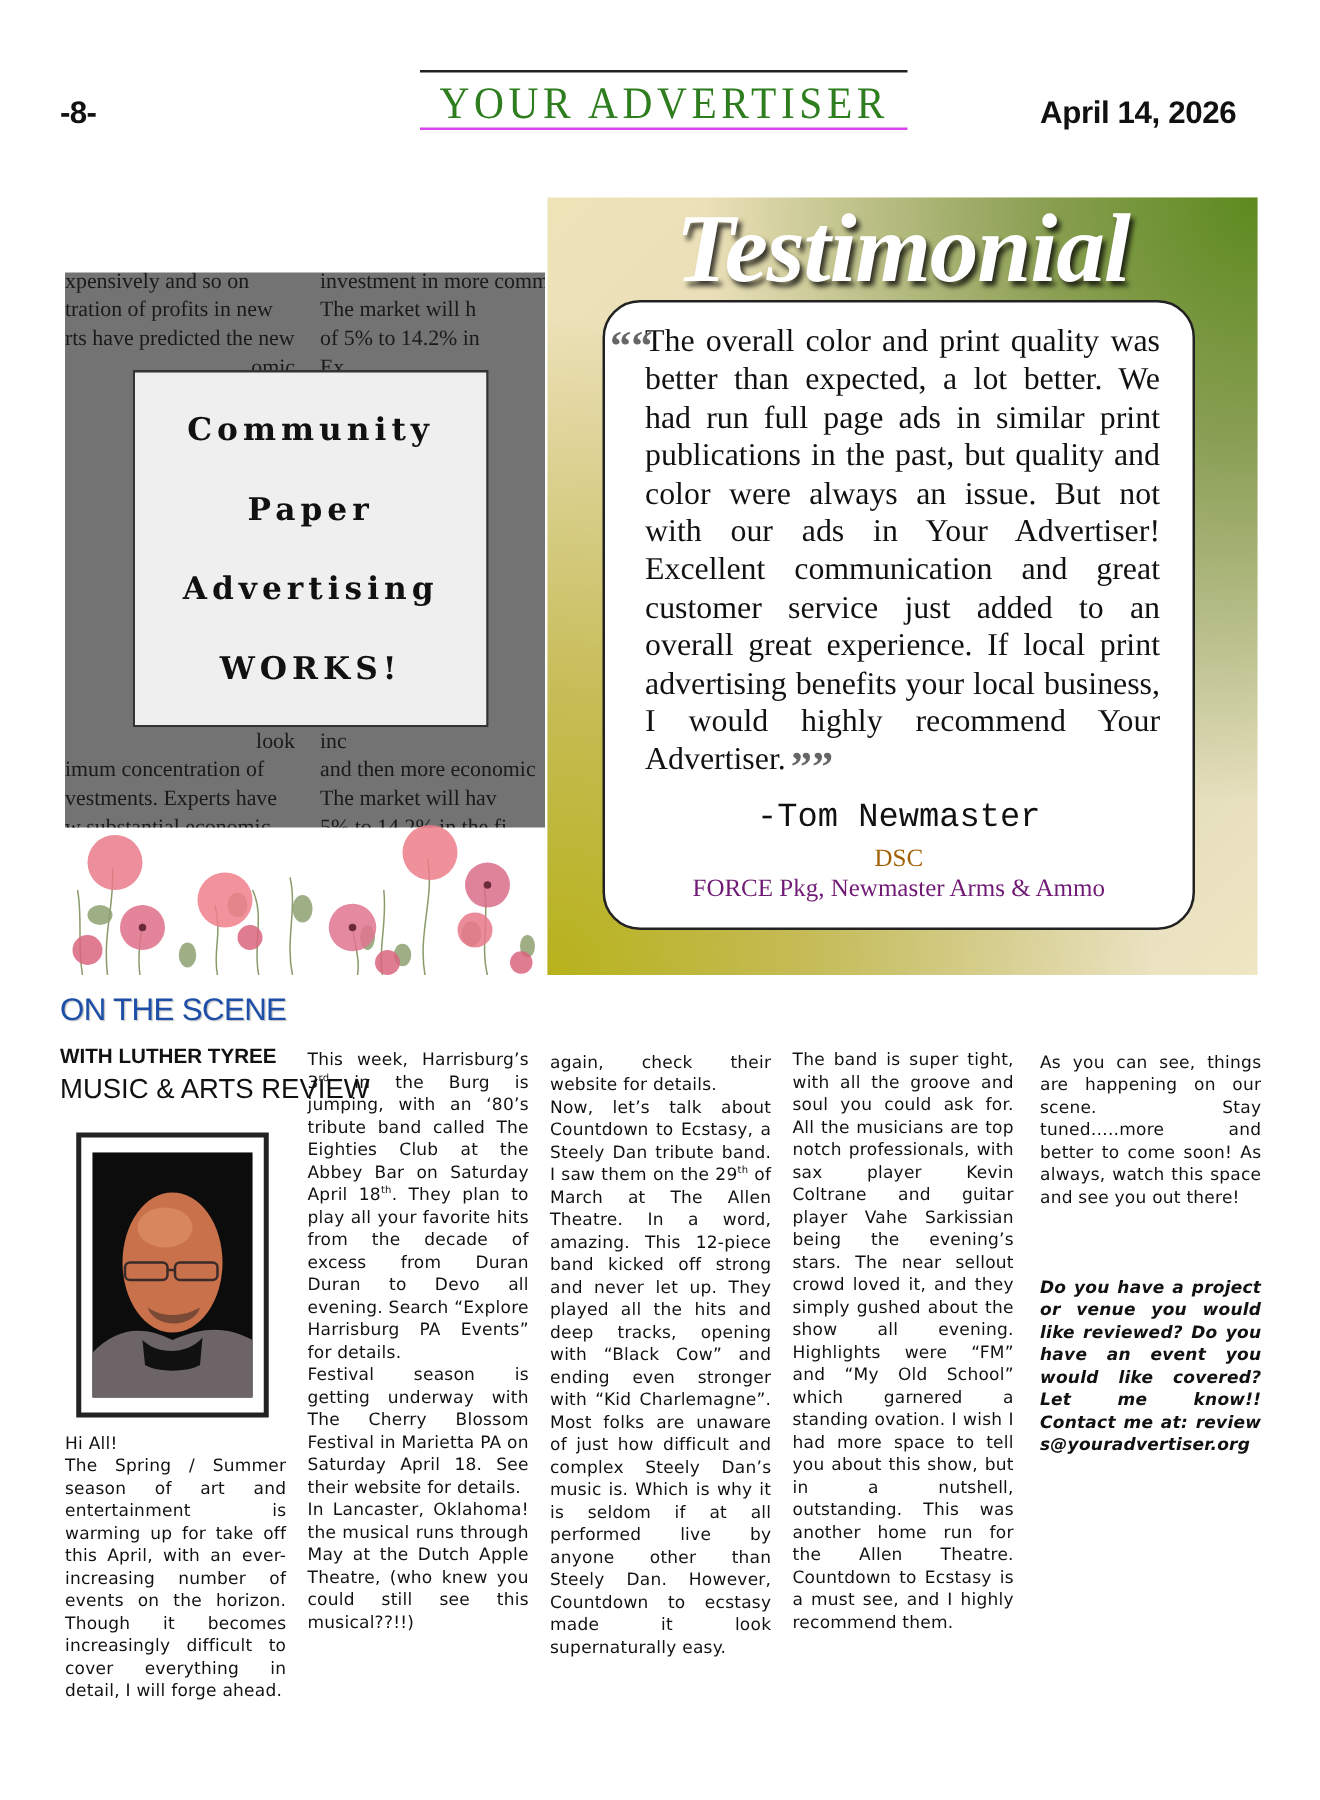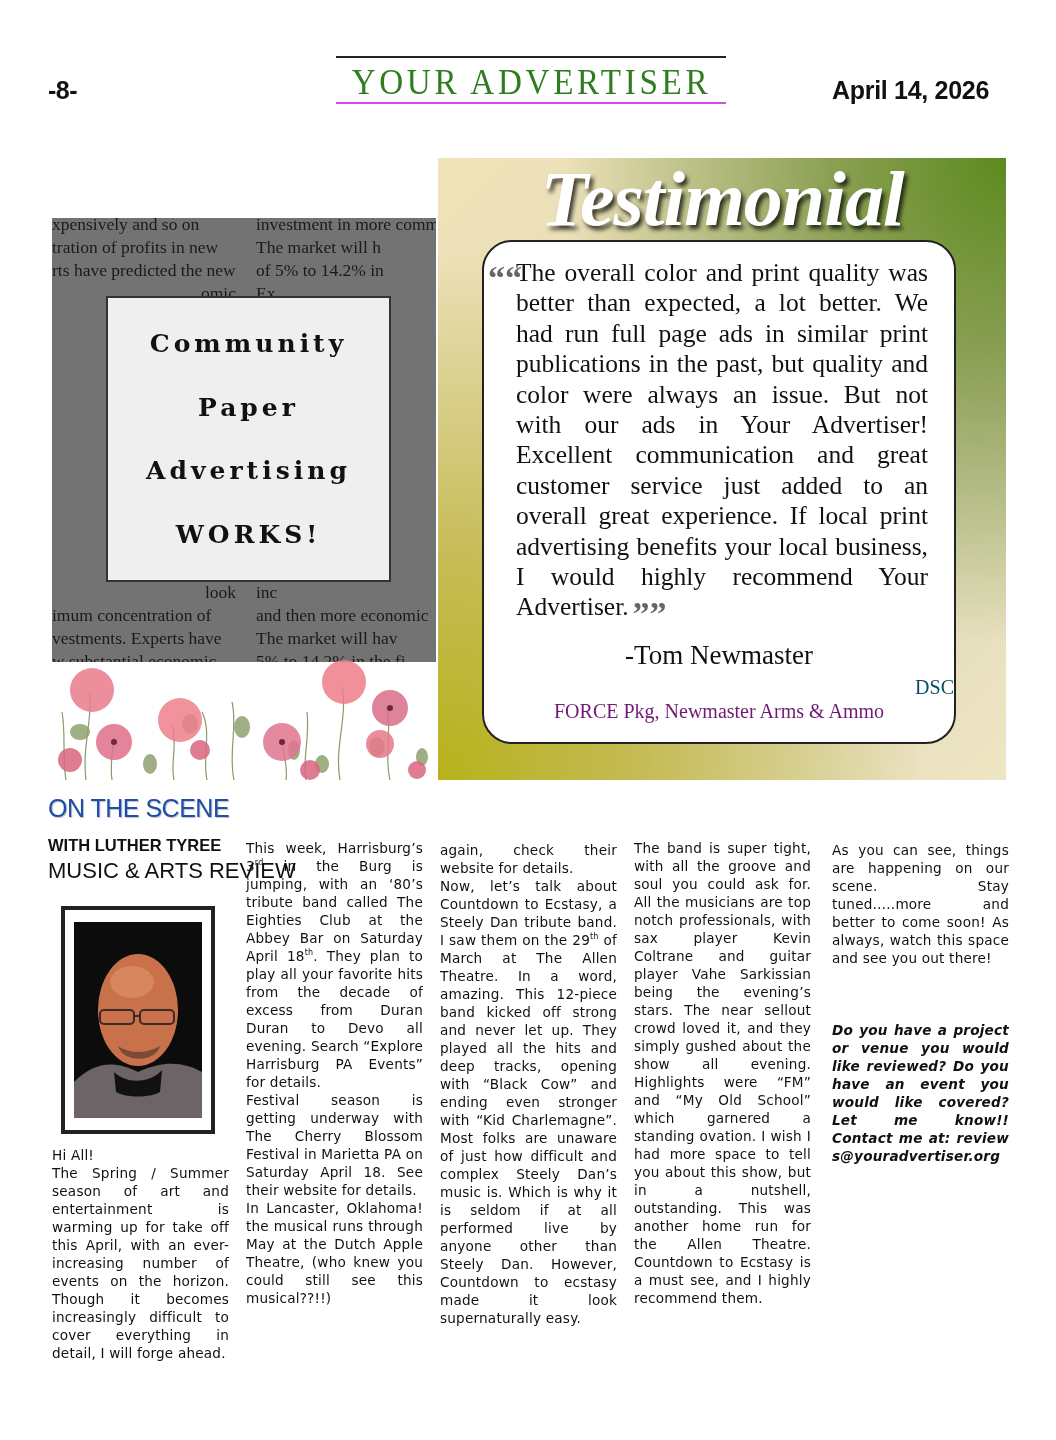--- a/index.html
+++ b/index.html
@@ -30,22 +30,22 @@
         radial-gradient(ellipse at 100% 0%, #5c8a1e 0%, rgba(110,140,50,0.75) 22%, rgba(200,190,150,0) 55%),
         radial-gradient(ellipse at 0% 100%, #b7b21b 0%, rgba(190,180,60,0.8) 25%, rgba(230,220,170,0) 60%),
         linear-gradient(135deg, #efe3b8 0%, #e2d9b8 45%, #d8d3b5 60%, #efe6c3 100%);
     }
     .testimonial-title { position: absolute; left: 0; right: 0; top: -4px; text-align: center; font-family: "Liberation Serif", serif; font-style: italic; font-weight: 700; font-size: 78px; color: #fff; letter-spacing: -1px; text-shadow: 3px 4px 4px rgba(0,0,0,0.75); }
     .quote-card { position: absolute; left: 44px; top: 82px; width: 474px; height: 504px; background: #fff; border: 2px solid #222; border-radius: 30px; padding: 16px 26px 0 32px; }
     .quote-text { font-family: "Liberation Serif", serif; font-size: 25.5px; line-height: 30.4px; text-align: justify; color: #111; }
     .quote-mark { font-family: "Liberation Serif", serif; font-weight: 700; color: #666; font-size: 34px; line-height: 0; }
     .quote-mark.open { position: absolute; left: 4px; top: 36px; }
     .quote-mark.close { position: relative; top: 10px; margin-left: 4px; }
-    .quote-author { position: absolute; left: 0; right: 0; top: 398px; text-align: center; font-family: Liberation Serif, serif; font-size: 27px; color: #111; }
-    .quote-role { position: absolute; left: 0; right: 0; top: 434px; text-align: right; font-family: "Liberation Serif", serif; font-size: 20px; color: #0c4a6e; }
+    .quote-author { position: absolute; left: 0; right: 0; top: 398px; text-align: center; font-family: Liberation Mono, monospace; font-size: 27px; color: #111; }
+    .quote-role { position: absolute; left: 0; right: 0; top: 434px; text-align: center; font-family: "Liberation Serif", serif; font-size: 20px; color: #a16207; }
     .quote-company { position: absolute; left: 0; right: 0; top: 458px; text-align: center; font-family: "Liberation Serif", serif; font-size: 20px; color: #701a75; }
 
     
     .section-title { position: absolute; left: 48px; top: 794px; font-family: "Liberation Sans", sans-serif; font-size: 25px; color: #1e4fa8; letter-spacing: -0.5px; text-shadow: 1px 1px 1px rgba(0,0,0,0.25); }
     .byline { position: absolute; left: 48px; top: 836px; font-family: "Liberation Sans", sans-serif; font-weight: 700; font-size: 16.5px; }
     .byline-sub { position: absolute; left: 48px; top: 858px; font-family: "Liberation Sans", sans-serif; font-size: 22px; }
 
     .photo-frame { position: absolute; left: 61px; top: 906px; width: 154px; height: 228px; border: 4px solid #222; background: #fff; padding: 12px 9px; }
     .photo-inner { width: 100%; height: 100%; background: #111; position: relative; overflow: hidden; }
 

